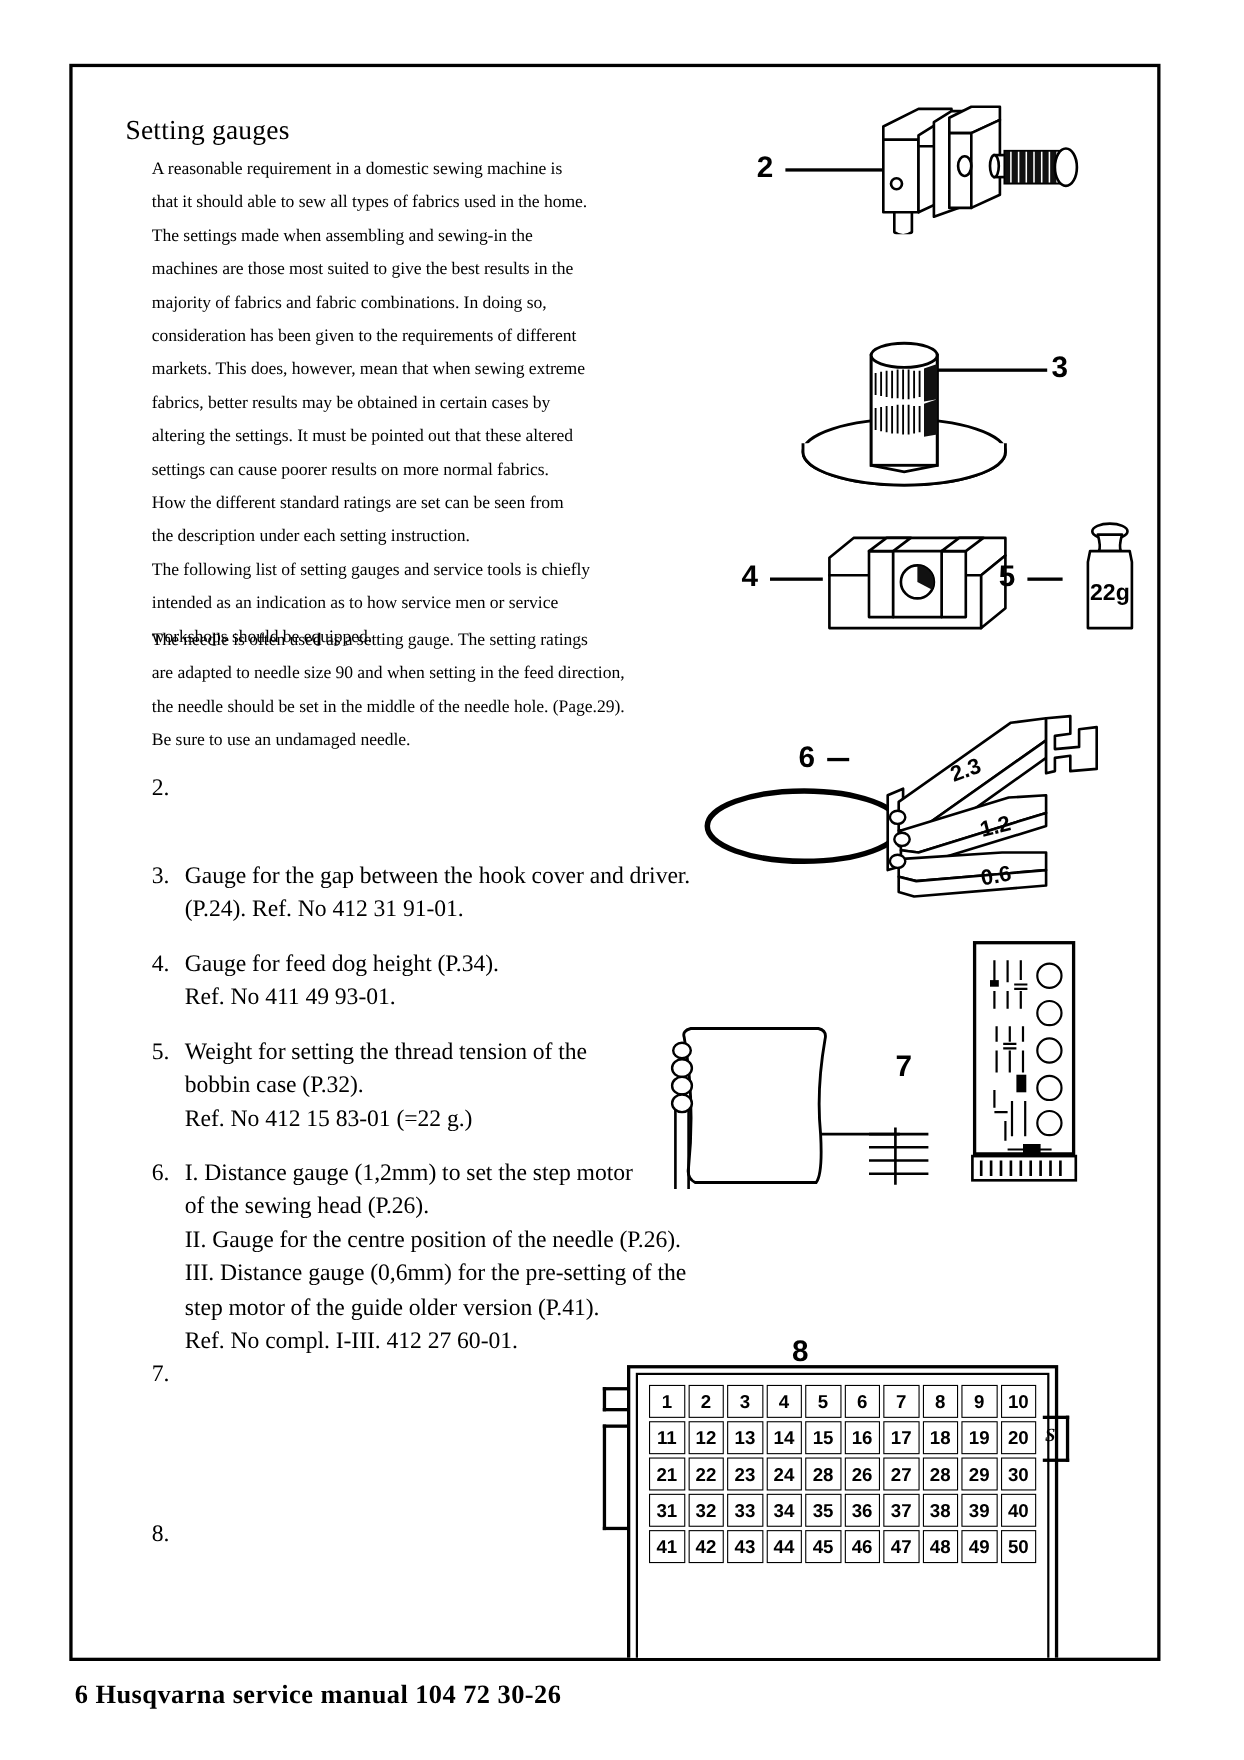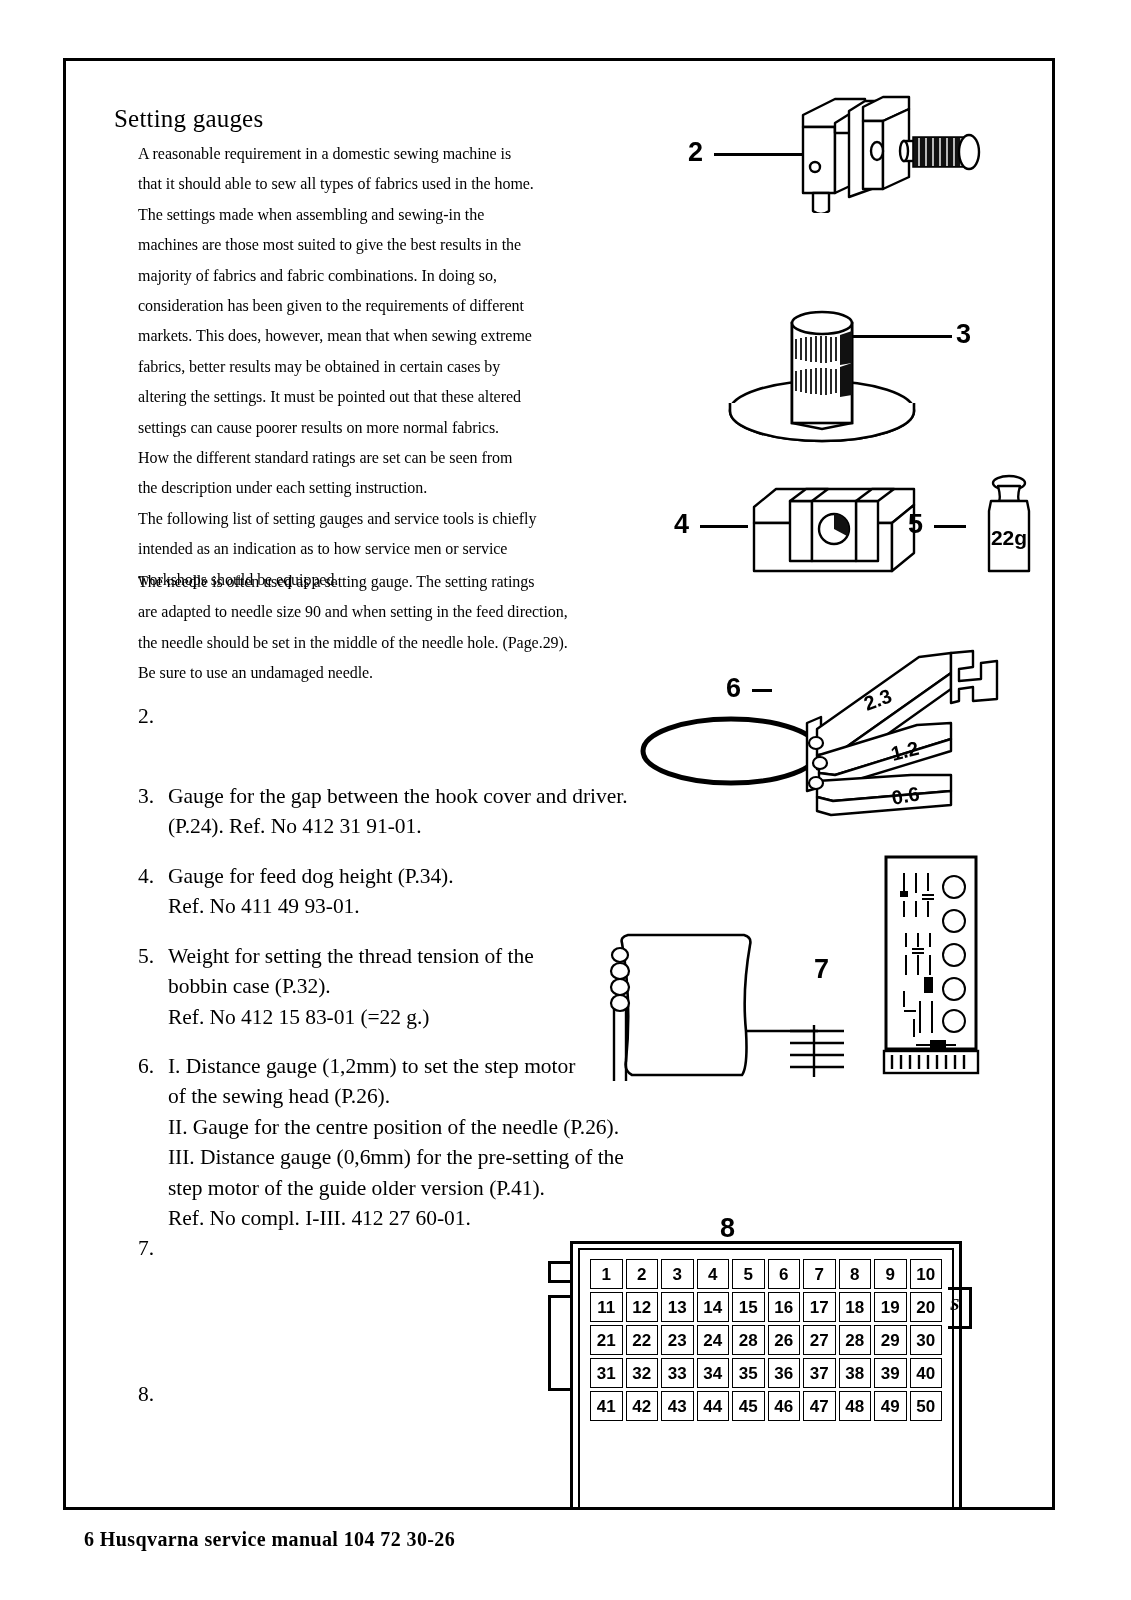--- a/index.html
+++ b/index.html
@@ -181,23 +181,23 @@
     position: absolute;
     left: 172px; top: -8px;
     font-family: "Liberation Sans", sans-serif;
     font-weight: bold;
     font-size: 27px;
   }
 
   
   #footer {
     position: absolute;
-    left: 84px;
+    left: 68px;
     top: 1528px;
-    font-size: 20px;
+    font-size: 24px;
     font-weight: bold;
     letter-spacing: 0.4px;
   }
 </style>
 </head>
 <body>
 
 <div id="page">
 
   <div id="page-frame">

